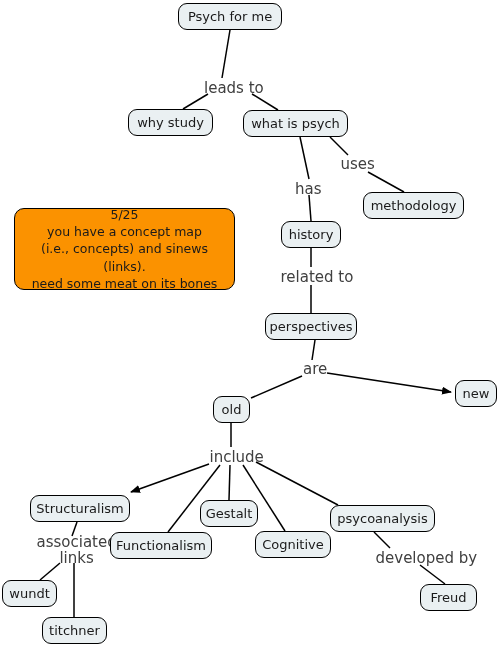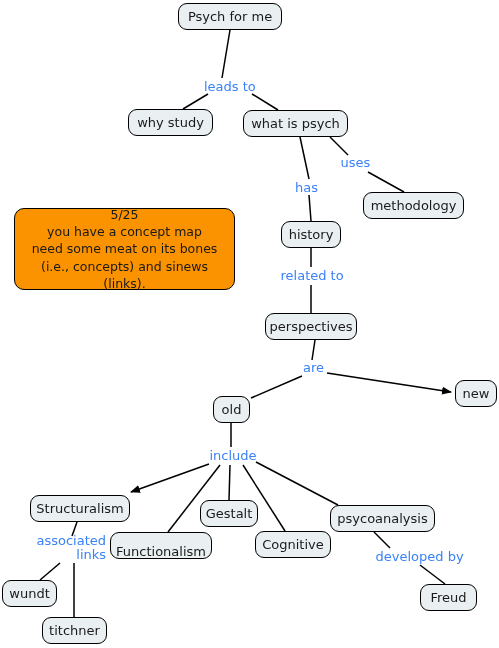--- a/index.html
+++ b/index.html
@@ -34,25 +34,25 @@
     justify-content: center;
     color: #1a1a1a;
     font-size: 13px;
     line-height: 1;
     white-space: nowrap;
     padding: 0 9px;
     z-index: 3;
   }
   .link-label {
     position: absolute;
-    color: #3b82f6;
-    font-size: 13px;
+    color: #404040;
+    font-size: 15px;
     line-height: 1.08;
     white-space: nowrap;
-    text-align: right;
+    text-align: center;
     background: transparent;
     z-index: 2;
   }
   .note {
     position: absolute;
     box-sizing: border-box;
     background: #fb9200;
     border: 1.5px solid #000000;
     border-radius: 10px;
     display: flex;
@@ -133,21 +133,21 @@
       </div>
       <div class="node" style="left: 30px; top: 495px; width: 100px; height: 27px; align-items: center;">
         <span>Structuralism</span>
       </div>
       <div class="node" style="left: 200px; top: 500px; width: 58px; height: 27px;">
         <span>Gestalt</span>
       </div>
       <div class="node" style="left: 330px; top: 505px; width: 105px; height: 27px;">
         <span>psycoanalysis</span>
       </div>
-      <div class="node" style="left: 110px; top: 532px; width: 102px; height: 27px; align-items: flex-end;">
+      <div class="node" style="left: 110px; top: 532px; width: 102px; height: 27px;">
         <span>Functionalism</span>
       </div>
       <div class="node" style="left: 255px; top: 531px; width: 76px; height: 27px;">
         <span>Cognitive</span>
       </div>
       <div class="node" style="left: 2px; top: 580px; width: 55px; height: 27px;">
         <span>wundt</span>
       </div>
       <div class="node" style="left: 420px; top: 584px; width: 57px; height: 27px;">
         <span>Freud</span>
@@ -181,17 +181,17 @@
       </div>
       <div class="link-label" style="left: 375.5px; top: 550px;">
         <div>developed by</div>
       </div>
     </div>
 
   <div class="note" id="note-box" style="left: 14px; top: 208px; width: 221px; height: 82px;">
     <div>5/25</div>
     <div>you have a concept map</div>
     <div class="note-gap"></div>
+    <div>(i.e., concepts) and sinews (links).</div>
     <div>need some meat on its bones</div>
-    <div>(i.e., concepts) and sinews (links).</div>
   </div>
 
 </div>
 
 </body></html>

